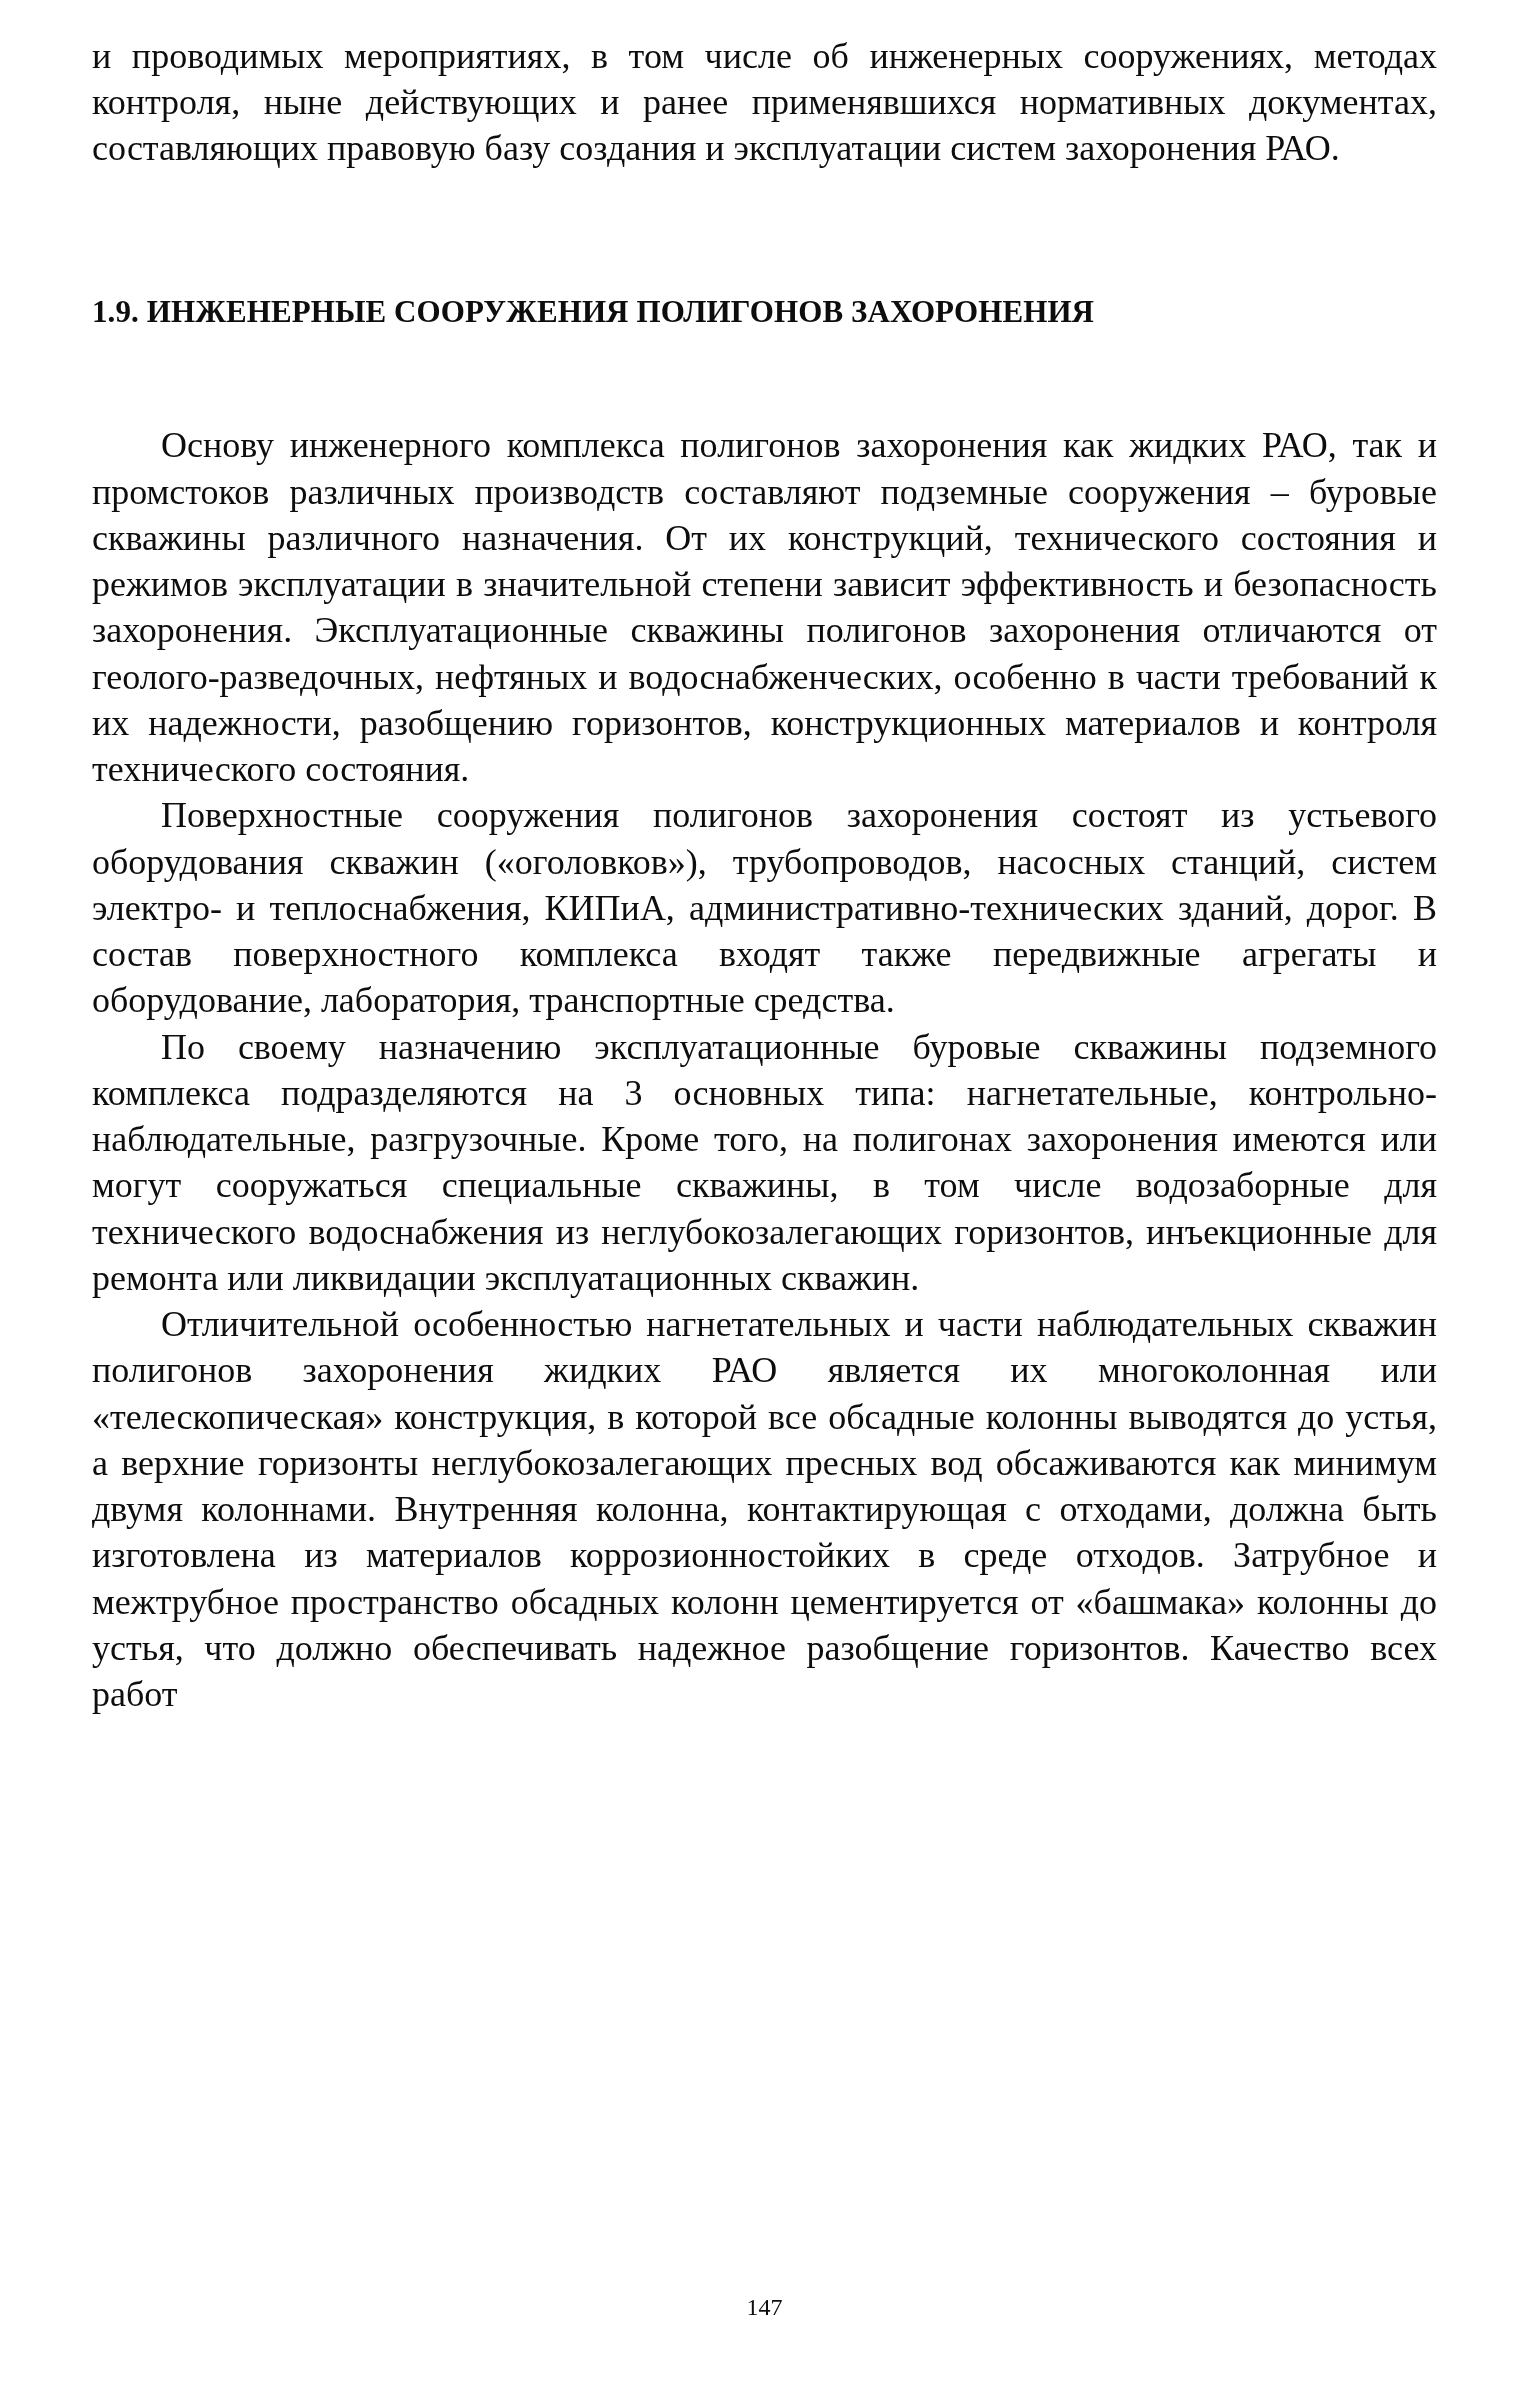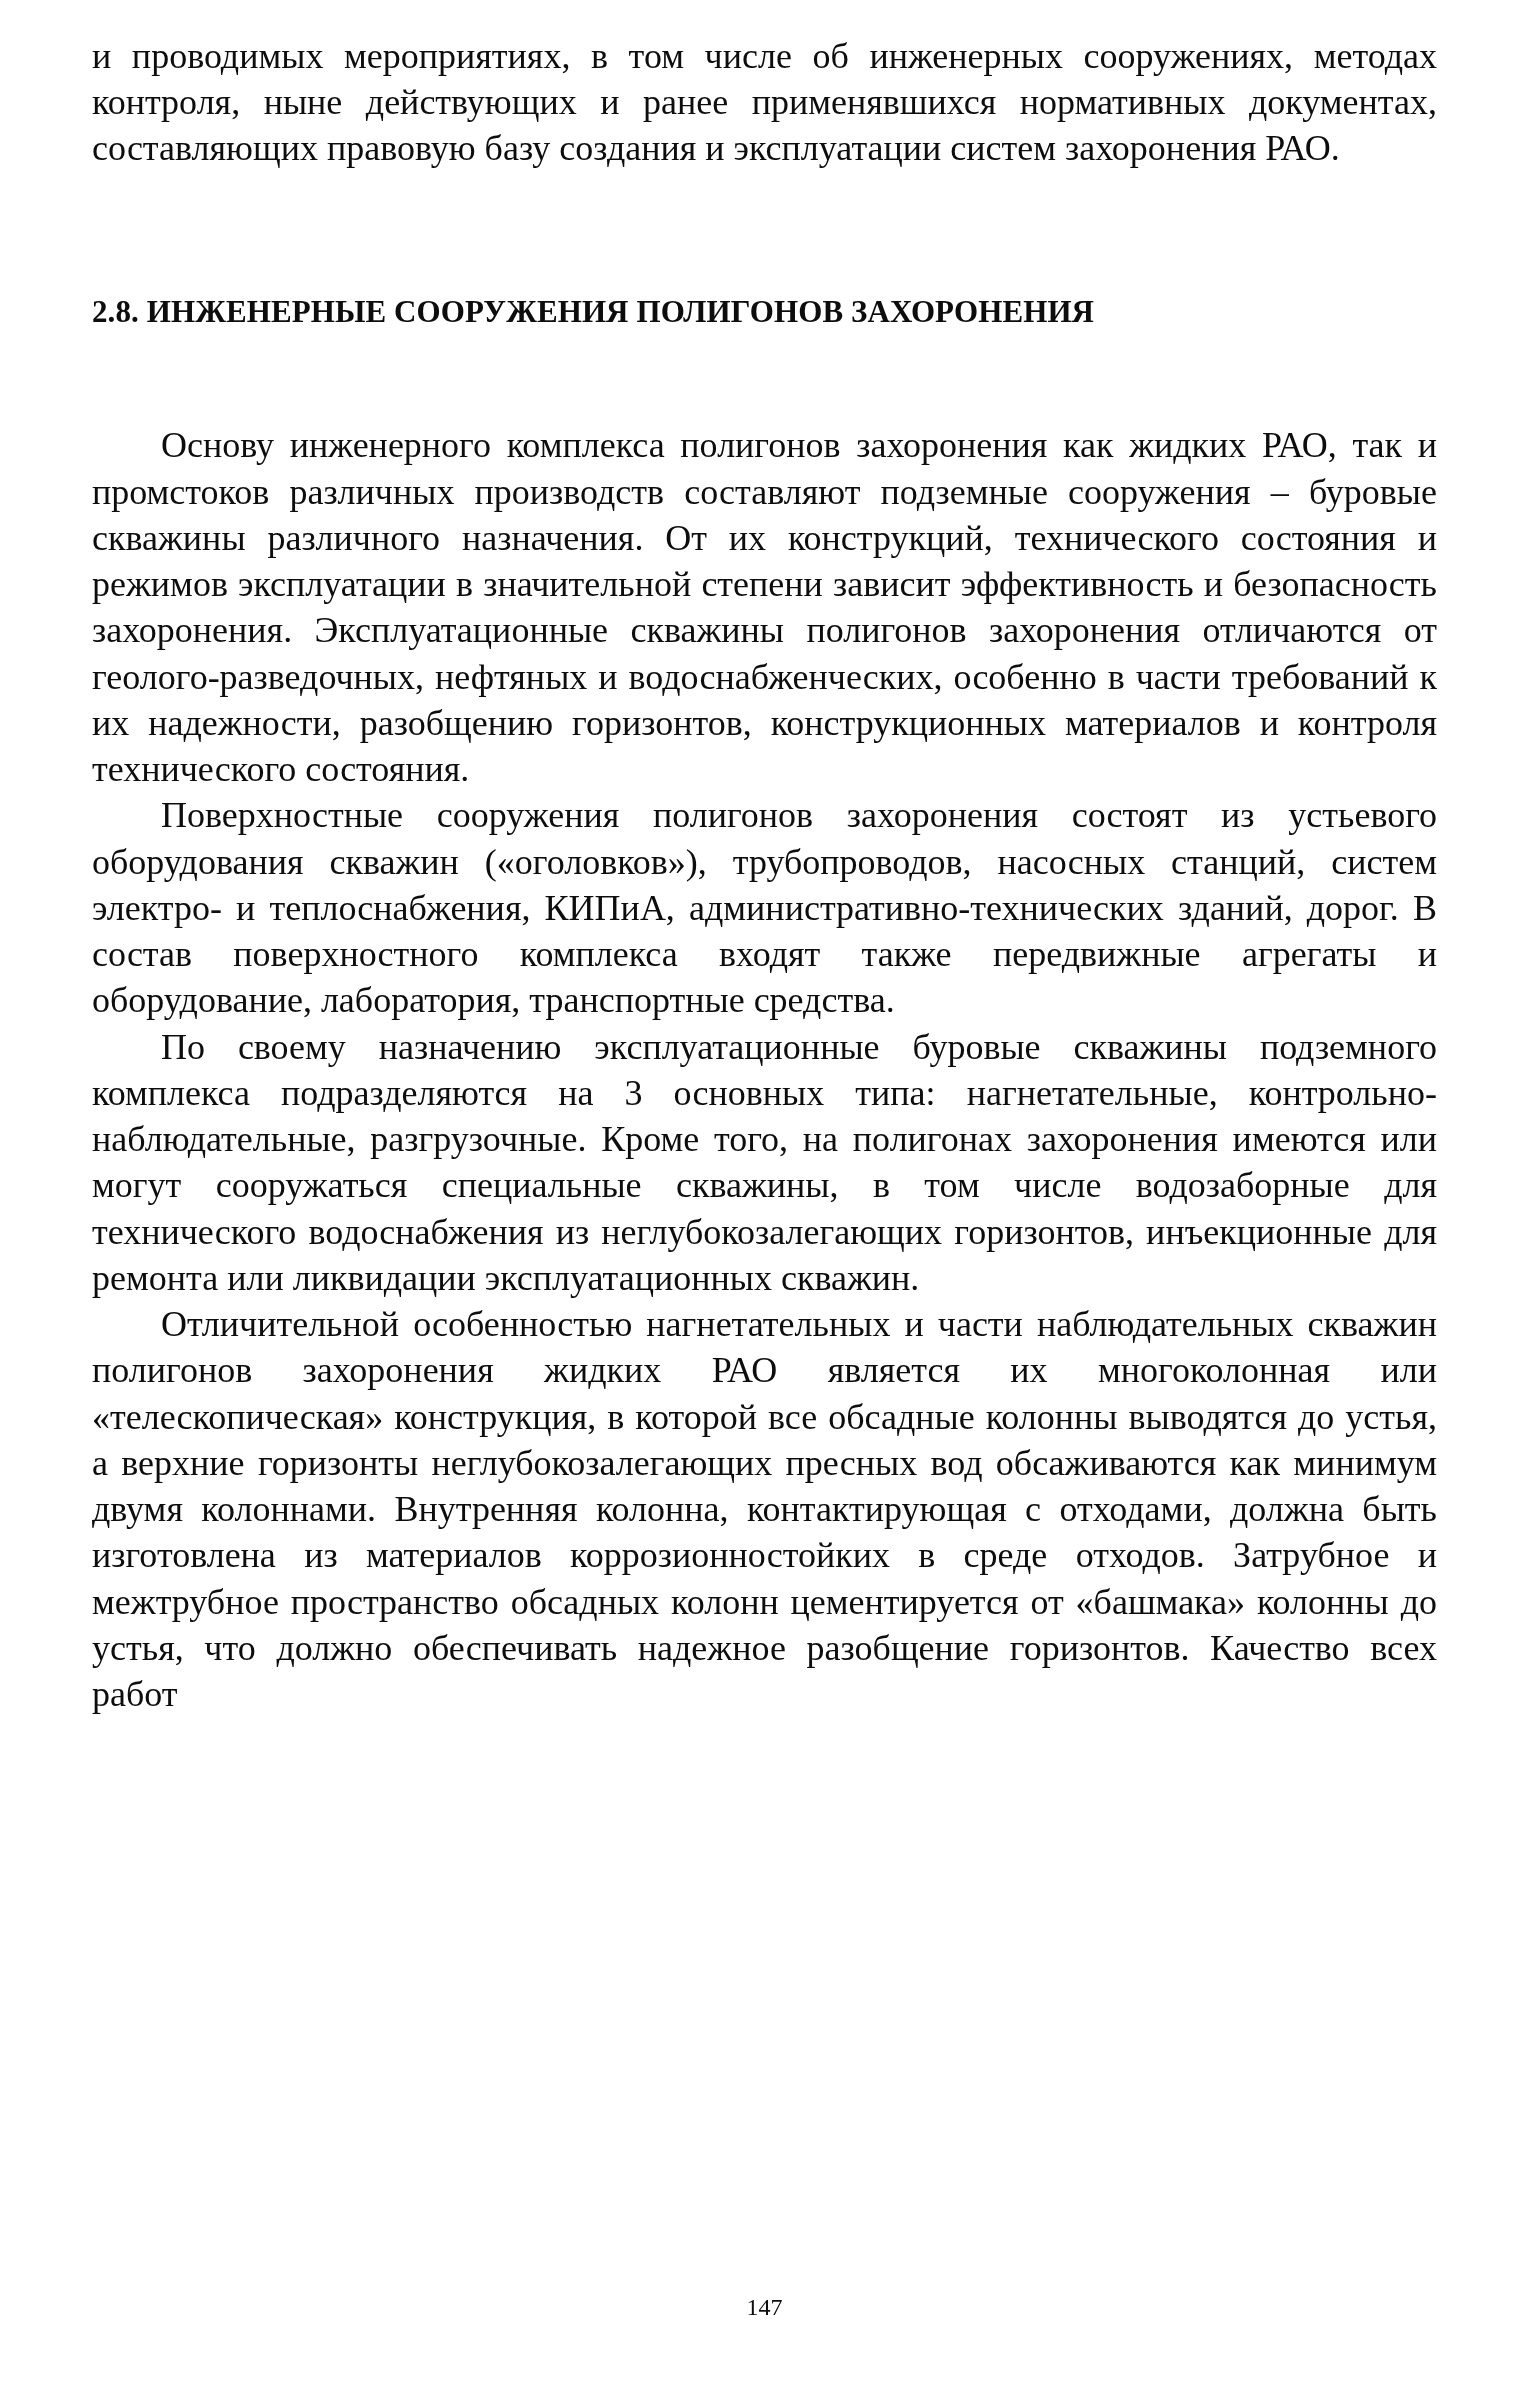--- a/index.html
+++ b/index.html
@@ -58,21 +58,21 @@
 <body>
 
 <div class="page">
 
   <div class="body-text">
 
     <p class="para cont">и проводимых мероприятиях, в том числе об инженерных сооружениях, методах контроля, ныне действующих и ранее применявшихся нормативных документах, составляющих правовую базу создания и эксплуатации систем захоронения РАО.</p>
 
     <div class="gap-before-heading"></div>
 
-    <h2 class="section-heading">2.8. ИНЖЕНЕРНЫЕ СООРУЖЕНИЯ ПОЛИГОНОВ ЗАХОРОНЕНИЯ</h2>
+    <h2 class="section-heading">1.9. ИНЖЕНЕРНЫЕ СООРУЖЕНИЯ ПОЛИГОНОВ ЗАХОРОНЕНИЯ</h2>
 
     <div class="gap-after-heading"></div>
 
     <p class="para">Основу инженерного комплекса полигонов захоронения как жидких РАО, так и промстоков различных производств составляют подземные сооружения – буровые скважины различного назначения. От их конструкций, технического состояния и режимов эксплуатации в значительной степени зависит эффективность и безопасность захоронения. Эксплуатационные скважины полигонов захоронения отличаются от геолого-разведочных, нефтяных и водоснабженческих, особенно в части требований к их надежности, разобщению горизонтов, конструкционных материалов и контроля технического состояния.</p>
 
     <p class="para">Поверхностные сооружения полигонов захоронения состоят из устьевого оборудования скважин («оголовков»), трубопроводов, насосных станций, систем электро- и теплоснабжения, КИПиА, административно-технических зданий, дорог. В состав поверхностного комплекса входят также передвижные агрегаты и оборудование, лаборатория, транспортные средства.</p>
 
     <p class="para">По своему назначению эксплуатационные буровые скважины подземного комплекса подразделяются на 3 основных типа: нагнетательные, контрольно-наблюдательные, разгрузочные. Кроме того, на полигонах захоронения имеются или могут сооружаться специальные скважины, в том числе водозаборные для технического водоснабжения из неглубокозалегающих горизонтов, инъекционные для ремонта или ликвидации эксплуатационных скважин.</p>
 
     <p class="para">Отличительной особенностью нагнетательных и части наблюдательных скважин полигонов захоронения жидких РАО является их многоколонная или «телескопическая» конструкция, в которой все обсадные колонны выводятся до устья, а верхние горизонты неглубокозалегающих пресных вод обсаживаются как минимум двумя колоннами. Внутренняя колонна, контактирующая с отходами, должна быть изготовлена из материалов коррозионностойких в среде отходов. Затрубное и межтрубное пространство обсадных колонн цементируется от «башмака» колонны до устья, что должно обеспечивать надежное разобщение горизонтов. Качество всех работ</p>

